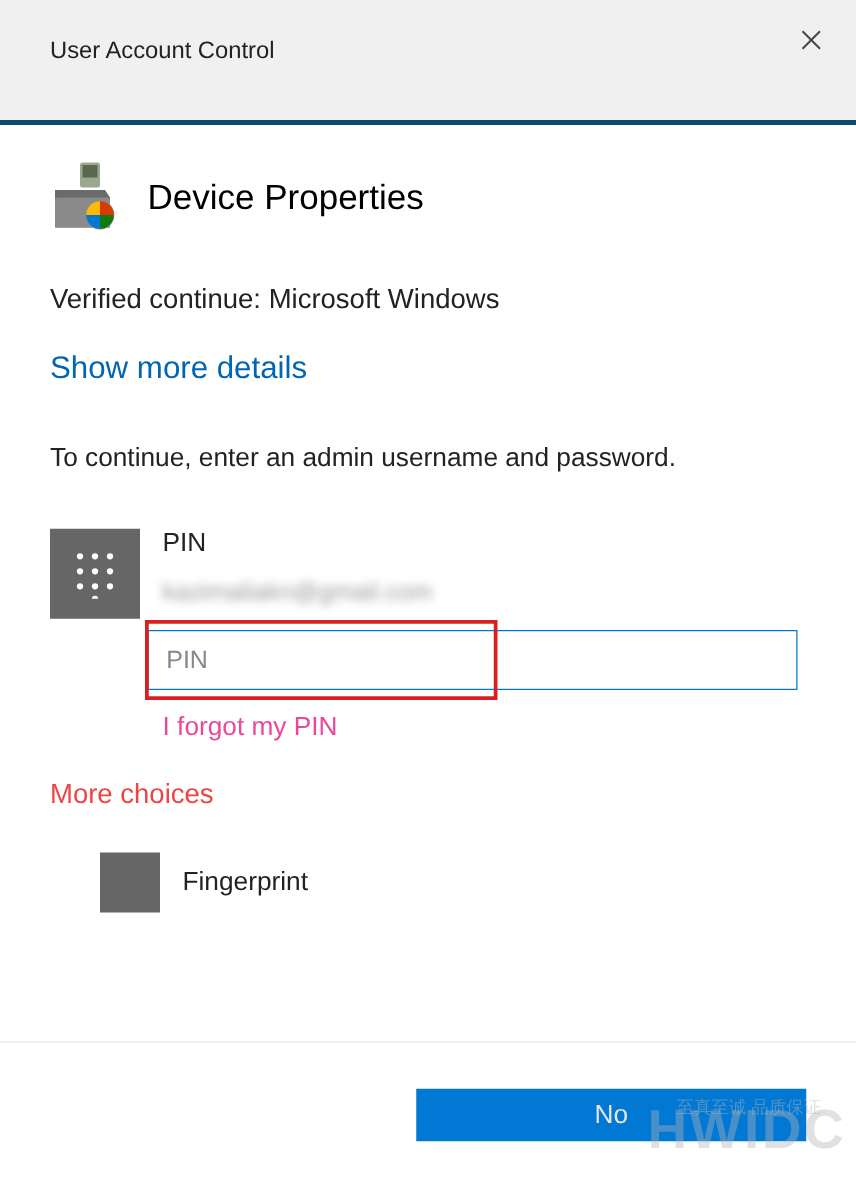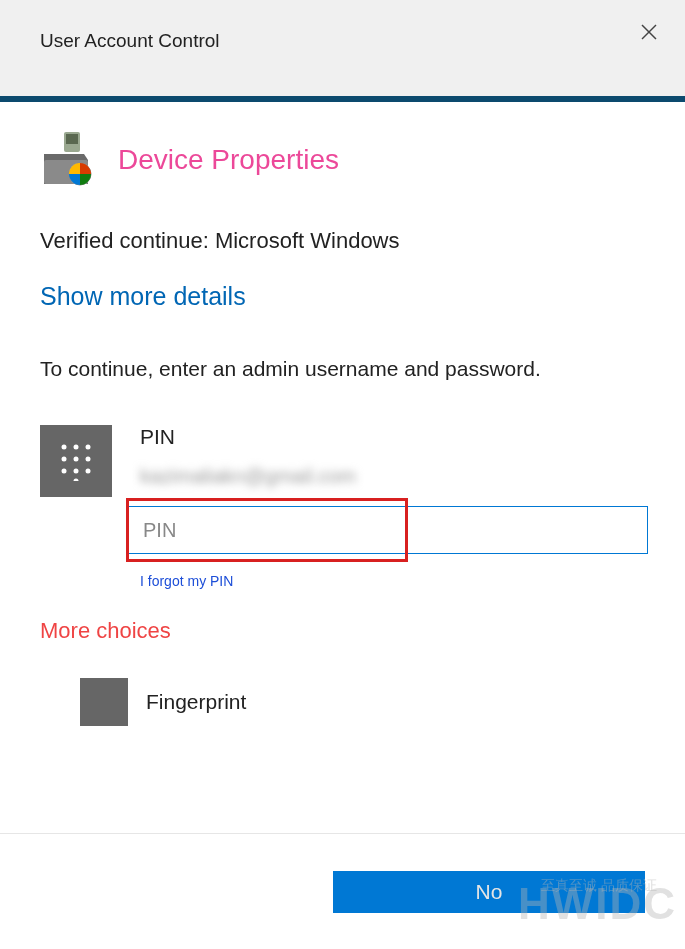--- a/index.html
+++ b/index.html
@@ -14,21 +14,21 @@
   .dialog {
     width: 100%;
     height: 100%;
     background: #fff;
     position: relative;
   }
   .header {
     background: #f0f0f0;
     padding: 30px 40px 26px 40px;
     position: relative;
-    border-bottom: 6px solid #0c4a6e;
+    border-bottom: 4px solid #0c4a6e;
   }
   .header-title {
     font-size: 19px;
     font-weight: 400;
     color: #222;
     margin-bottom: 18px;
   }
   .header-question {
     font-size: 33px;
     font-weight: 350;
@@ -58,21 +58,21 @@
     margin-bottom: 38px;
   }
   .app-icon {
     width: 60px;
     height: 60px;
     position: relative;
   }
   .app-name {
     font-size: 28px;
     font-weight: 400;
-    color: #ec4899;
+    color: #000000;
     text-align: center;
   }
   .publisher {
     font-size: 22px;
     font-weight: 400;
     color: #222;
     margin-bottom: 28px;
   }
   .link {
     color: #0066b4;
@@ -82,21 +82,21 @@
   }
   .show-more { margin-bottom: 46px; display: inline-block; }
   .instruction {
     font-size: 21px;
     font-weight: 400;
     color: #222;
     margin-bottom: 44px;
   }
   .credential-row {
     display: flex;
-    gap: 28px;
+    gap: 18px;
     align-items: flex-start;
   }
   .pin-icon-box {
     width: 72px;
     height: 72px;
     background: #666;
     display: flex;
     align-items: center;
     justify-content: center;
     flex-shrink: 0;
@@ -135,22 +135,22 @@
   .red-highlight {
     position: absolute;
     top: -8px;
     left: -2px;
     width: 282px;
     height: 64px;
     border: 3px solid #d82020;
     pointer-events: none;
   }
   .forgot-link {
-    color: #1d4ed8;
-    font-size: 14px;
+    color: #ec4899;
+    font-size: 21px;
     cursor: pointer;
     display: inline-block;
   }
   .more-choices {
     color: #ef4444;
     font-size: 22px;
     cursor: pointer;
     margin-top: 28px;
     display: inline-block;
   }

